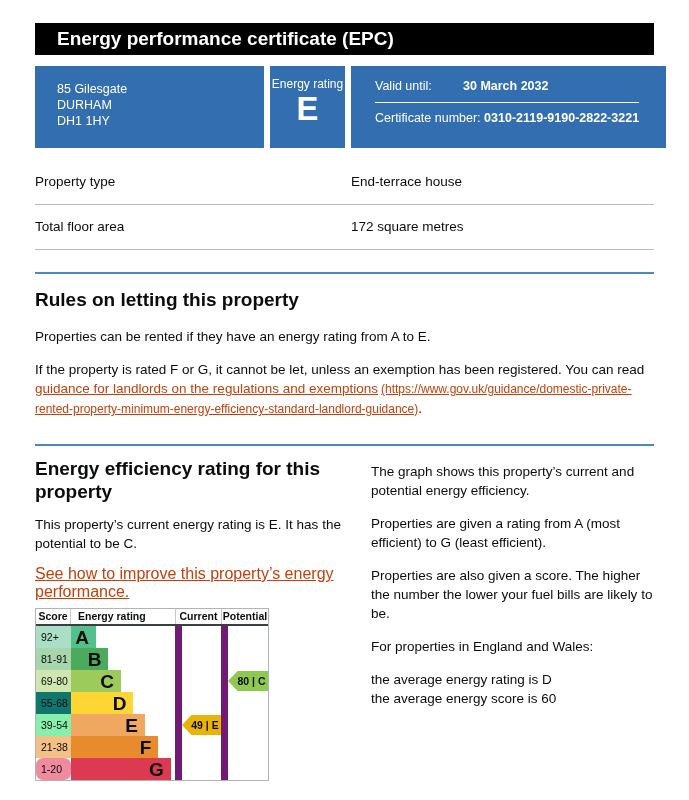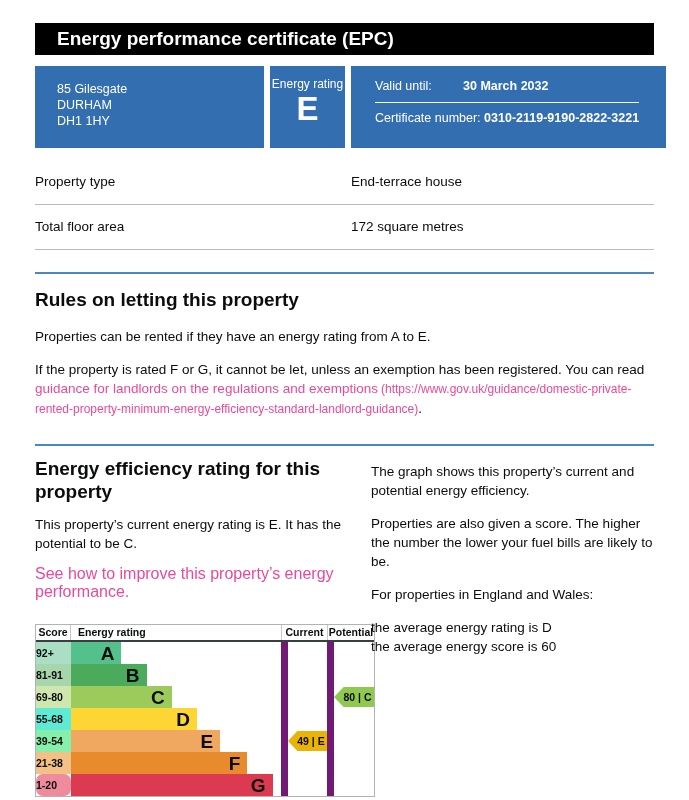--- a/index.html
+++ b/index.html
@@ -48,41 +48,41 @@
   .rule-1 { margin-top:22px; }
   .rule-2 { margin-top:25px; }
 
   h2 { font-size:19px; line-height:23px; font-weight:bold; }
   p, .body-text { font-size:13.5px; line-height:19px; }
 
   
   .rules-section h2 { margin-top:14px; }
   .rules-p1 { margin-top:16px; }
   .rules-p2 { margin-top:14px; }
-  a.link, .link { color:#ec4899; cursor:pointer; }
+  a.link, .link { color:#c2410c; text-decoration:underline; cursor:pointer; }
   .url-small { font-size:12px; margin-left:3px; }
 
   
   .two-col { display:grid; grid-template-columns:308px 1fr; gap:28px; margin-top:11px; }
   .left-col .eff-para { margin-top:12px; }
   .left-col .improve-link { display:inline-block; margin-top:12px; }
   .right-col { padding-top:5px; }
   .right-col p { margin-bottom:14px; }
   .avg-lines div { font-size:13.5px; line-height:19px; }
 
   
-  .epc-chart { width:340px; margin-top:23px; border:1px solid #b1b4b6; }
+  .epc-chart { width:234px; margin-top:7px; border:1px solid #b1b4b6; }
   .epc-grid-row { display:grid; grid-template-columns:35px 1fr 46px 47px; }
   .epc-header { height:17px; border-bottom:2px solid #383f43; }
   .epc-header span { font-size:10.5px; font-weight:bold; line-height:15px; }
   .h-score { text-align:center; border-right:1px solid #c6c9cb; }
   .h-rating { padding-left:7px; }
   .h-cur, .h-pot { text-align:center; border-left:1px solid #c6c9cb; }
   .band-row { height:22px; }
-  .cell-score { font-size:10.5px; font-weight:bold; line-height:22px; }
+  .cell-score { font-size:10.5px; font-weight:normal; line-height:22px; padding-left:5px; }
   .cell-bar { position:relative; }
   .bar { height:100%; display:flex; align-items:center; justify-content:flex-end; padding-right:7px; }
   .band-letter { font-size:19px; font-weight:bold; line-height:1; }
   .cell-cur, .cell-pot { border-left:7px solid #701a75; display:flex; align-items:center; justify-content:center; }
   .arrow {
     height:20px; width:41px;
     display:flex; align-items:center; justify-content:center;
     font-size:10.5px; font-weight:bold; padding-left:7px;
     clip-path:polygon(0 50%, 24% 0, 100% 0, 100% 100%, 24% 100%);
     white-space:nowrap;
@@ -182,21 +182,21 @@
               <span class="band-letter">C</span>
             </div>
           </div>
           <div class="cell-cur"></div>
           <div class="cell-pot">
             <div class="arrow" style="background-color: rgb(143, 201, 79);">80 | C</div>
           </div>
         </div>
 
         <div class="epc-grid-row band-row">
-          <div class="cell-score" style="background-color: #5eead4;">55-68</div>
+          <div class="cell-score" style="background-color: #0f766e;">55-68</div>
           <div class="cell-bar">
             <div class="bar" style="width: 60%; background-color: rgb(253, 214, 51);">
               <span class="band-letter">D</span>
             </div>
           </div>
           <div class="cell-cur"></div>
           <div class="cell-pot"></div>
         </div>
 
         <div class="epc-grid-row band-row">
@@ -231,20 +231,21 @@
             </div>
           </div>
           <div class="cell-cur"></div>
           <div class="cell-pot"></div>
         </div>
       </div>
     </div>
 
     <div class="right-col">
       <p>The graph shows this property’s current and potential energy efficiency.</p>
+      <p>Properties are given a rating from A (most efficient) to G (least efficient).</p>
       <p>Properties are also given a score. The higher the number the lower your fuel bills are likely to be.</p>
       <p>For properties in England and Wales:</p>
       <div class="avg-lines">
         <div>the average energy rating is D</div>
         <div>the average energy score is 60</div>
       </div>
     </div>
   </div>
 
 </div>

